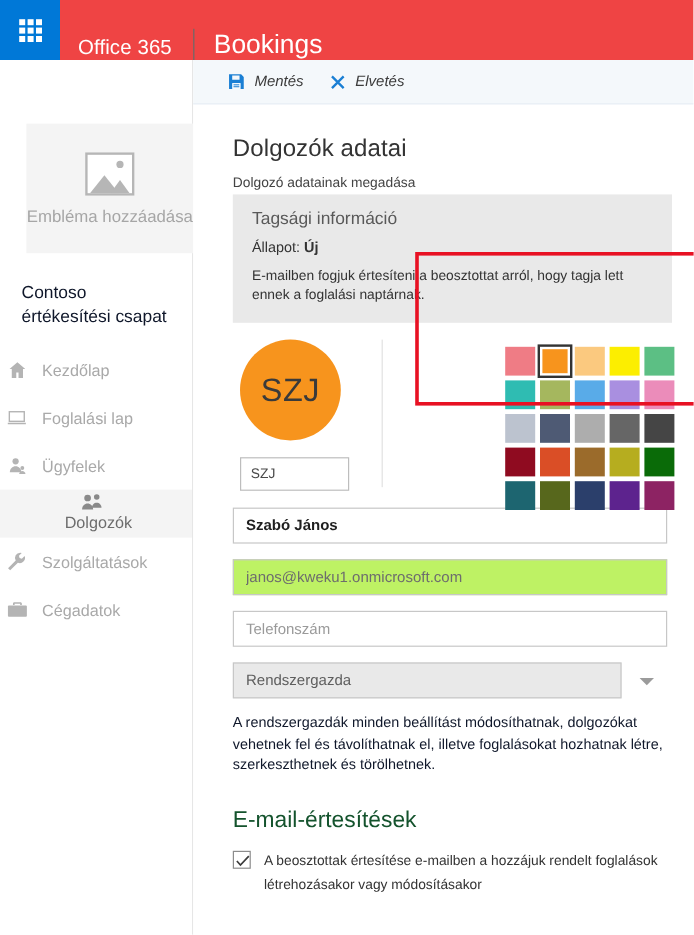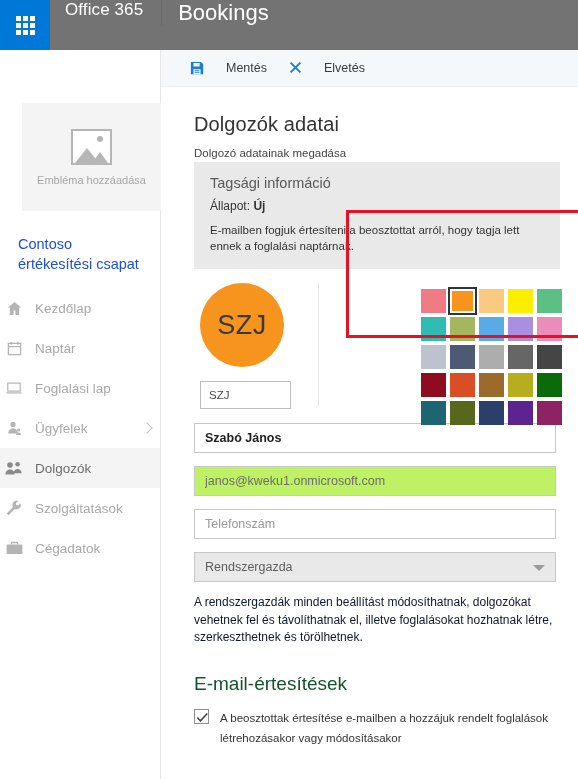--- a/index.html
+++ b/index.html
@@ -7,21 +7,21 @@
     width: 578px; height: 779px;
     font-family: "Liberation Sans", sans-serif;
     background: #ffffff;
     overflow: hidden;
   }
   #app { position: relative; width: 578px; height: 779px; background: #fff; }
 
   
   .suitebar {
     position: absolute; top: 0; left: 0; width: 578px; height: 50px;
-    background: #737373; display: flex; align-items: flex-start;
+    background: #ef4444; display: flex; align-items: flex-end;
   }
   .waffle {
     width: 50px; height: 50px; background: #0078d7;
     display: flex; align-items: center; justify-content: center;
     cursor: pointer;
   }
   .waffle-grid {
     display: grid; grid-template-columns: repeat(3, 5px);
     grid-template-rows: repeat(3, 5px); gap: 2px;
   }
@@ -59,61 +59,61 @@
   .logo-img-frame .mtn2 {
     position: absolute; right: 2px; bottom: 0;
     border-left: 8px solid transparent; border-right: 8px solid transparent;
     border-bottom: 11px solid #b6b6b6;
   }
   .logo-img-frame .sun {
     position: absolute; right: 7px; top: 5px; width: 6px; height: 6px;
     border-radius: 50%; background: #b6b6b6;
   }
   .logo-caption {
-    margin-top: 9px; font-size: 11px; color: #a6a6a6; text-align: left;
+    margin-top: 9px; font-size: 14px; color: #a6a6a6; text-align: left;
     white-space: nowrap;
   }
 
   .biz-name {
     position: absolute; top: 184px; left: 18px; width: 143px;
-    font-size: 14.5px; color: #1d4ed8; line-height: 20px; padding-right: 18px;
+    font-size: 14.5px; color: #0f172a; line-height: 20px; padding-right: 18px;
     cursor: pointer;
   }
   .biz-chevron {
     position: absolute; top: 190px; right: 10px; width: 8px; height: 8px;
     border-right: 1px solid #c3c3c3; border-bottom: 1px solid #c3c3c3;
     transform: rotate(-45deg);
   }
 
   .navlist { position: absolute; top: 238px; left: 0; width: 160px; }
   .navitem {
     display: flex; align-items: center; height: 40px; padding-left: 4px;
     cursor: pointer; font-size: 13.5px; color: #a9a9a9;
   }
-  .navitem.active { background: #f4f4f4; color: #6d6d6d; }
+  .navitem.active { background: #f4f4f4; color: #6d6d6d; flex-direction: column; }
   .navitem .nvicon {
     width: 20px; height: 18px; margin-right: 11px; flex: 0 0 20px;
     display: flex; align-items: center; justify-content: center;
     color: #b4b4b4;
   }
   .navitem.active .nvicon { color: #8a8a8a; }
   .navitem .nvicon svg { display: block; }
 
   
   .rightpane {
     position: absolute; top: 50px; left: 161px; width: 417px; height: 729px;
     background: #ffffff;
   }
   .cmdbar {
     height: 37px; background: #f4f8fb; border-bottom: 1px solid #e8eef4;
     display: flex; align-items: center; padding-left: 29px; gap: 22px;
   }
   .cmdbtn {
-    display: flex; align-items: flex-start; gap: 22px; cursor: pointer;
-    font-size: 12.5px; color: #3b3b3b;
+    display: flex; align-items: flex-end; gap: 8px; cursor: pointer;
+    font-size: 12.5px; color: #3b3b3b; font-style: italic;
   }
   .cmdbtn .cicon { display: flex; align-items: center; color: #1a7fd4; }
 
   .content { padding: 0 18px 0 33px; position: relative; }
   .page-title {
     font-size: 20px; font-weight: 400; color: #333333;
     margin-top: 26px; letter-spacing: 0.1px;
   }
   .page-sub {
     font-size: 11.5px; color: #444444; margin-top: 11px;
@@ -172,21 +172,21 @@
     display: block; width: 362px; height: 30px; margin-bottom: 13px;
     border: 1px solid #c7c7c7; background: #ffffff; padding: 0 10px;
     font-size: 12.5px; color: #2b2b2b;
     font-family: "Liberation Sans", sans-serif;
   }
   .fld.filled { font-weight: 700; color: #1f1f1f; }
   .fld.readonly { background: #bef264; border-color: #c7c7c7; color: #6d6d6d; font-weight: 400; }
   .fld::placeholder { color: #9a9a9a; font-weight: 400; }
   .select-wrap { position: relative; width: 362px; height: 30px; margin-bottom: 12px; }
   .fld.select {
-    width: 362px; margin-bottom: 0; background: #e9e9e9; border-color: #c7c7c7;
+    width: 324px; margin-bottom: 0; background: #e9e9e9; border-color: #c7c7c7;
     color: #5e5e5e; display: flex; align-items: center;
     appearance: none; -webkit-appearance: none; cursor: pointer;
   }
   .sel-caret {
     position: absolute; right: 11px; top: 13px; width: 0; height: 0;
     border-left: 6px solid transparent; border-right: 6px solid transparent;
     border-top: 6px solid #9b9b9b; pointer-events: none;
   }
   .role-desc {
     width: 366px; font-size: 12px; color: #0f172a; line-height: 17.5px;
@@ -250,29 +250,20 @@
 
       <div class="navitem">
         <span class="nvicon">
           <svg width="15" height="15" viewBox="0 0 16 16" fill="currentColor">
               <path d="M8 1L1 7h2v8h4v-5h2v5h4V7h2z"></path>
             </svg>
         </span>
         <span>Kezdőlap</span>
       </div>
 
-      <div class="navitem">
-        <span class="nvicon">
-          <svg width="15" height="15" viewBox="0 0 16 16" fill="none" stroke="currentColor" stroke-width="1.4">
-              <rect x="1.5" y="2.5" width="13" height="12"></rect>
-              <path d="M1.5 6h13M4.5 1v3M11.5 1v3" stroke-width="1.4"></path>
-            </svg>
-        </span>
-        <span>Naptár</span>
-      </div>
 
       <div class="navitem">
         <span class="nvicon">
           <svg width="16" height="14" viewBox="0 0 18 14" fill="none" stroke="currentColor" stroke-width="1.3">
               <rect x="2" y="1.5" width="14" height="9"></rect>
               <path d="M0.5 12.5h17"></path>
             </svg>
         </span>
         <span>Foglalási lap</span>
       </div>

